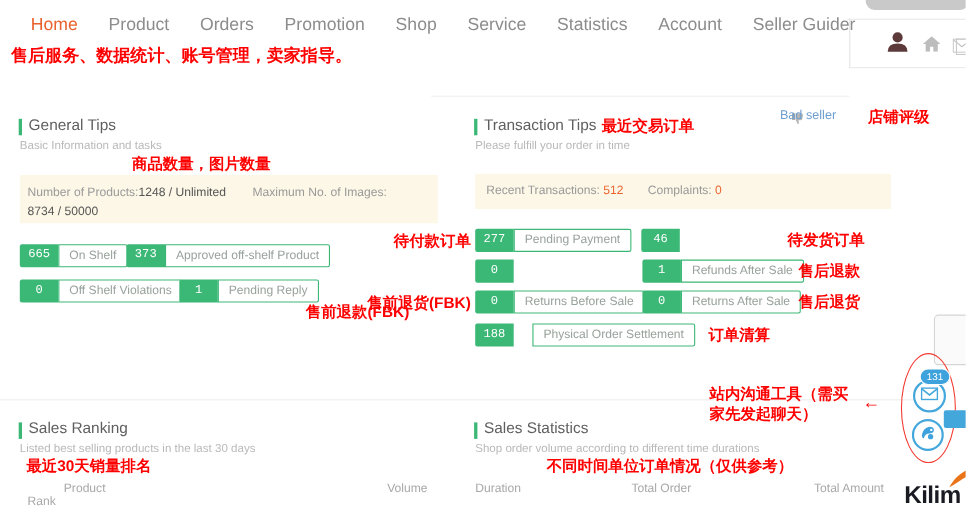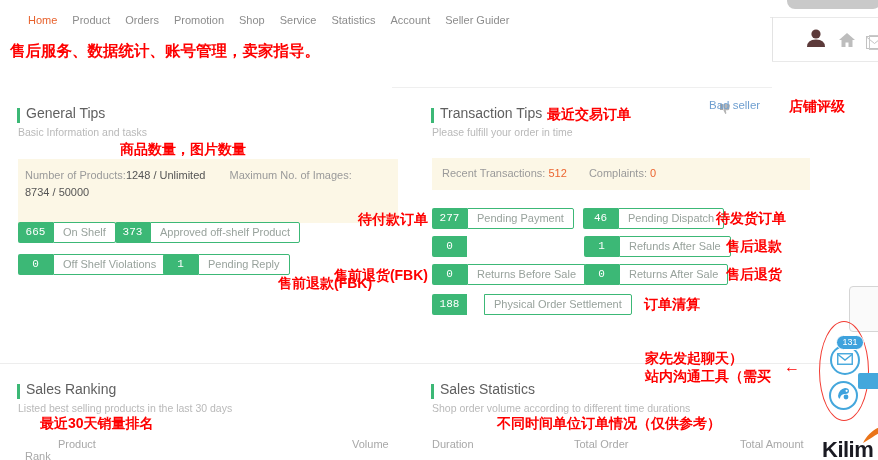--- a/index.html
+++ b/index.html
@@ -4,21 +4,21 @@
 <style>
   :root{
     --green:#3cb876; --orange:#ec6530; --red:#fe0000; --blue:#44a7dc;
     --beige:#fcf7e6; --gray-txt:#8c8c8c; --lbl:#98a29c;
   }
   html,body{margin:0;padding:0;background:#fff;}
   .stage{position:relative;width:878px;height:460px;background:#fff;overflow:hidden;
          font-family:"Liberation Sans",sans-serif;}
   .abs{position:absolute;padding-left:24px;}
   
-  .nav{position:absolute;left:28px;top:14px;display:flex;gap:15px;font-size:11px;color:var(--gray-txt);}
+  .nav{position:absolute;left:28px;top:14px;display:flex;gap:28px;font-size:16px;color:var(--gray-txt);}
   .nav .item{white-space:nowrap;cursor:pointer;}
   .nav .item.active{color:#e8622d;}
   
   .red{position:absolute;color:var(--red);font-weight:bold;font-size:14px;white-space:nowrap;}
   .red-big{font-size:15.5px;line-height:23px;}
   
   .bar{position:absolute;width:3px;height:15px;background:var(--green);}
   .sec-title{position:absolute;font-size:14px;color:#5f5f5f;white-space:nowrap;}
   .subtitle{position:absolute;font-size:10.5px;color:#b9b9b9;white-space:nowrap;}
   
@@ -96,21 +96,21 @@
       </svg>
   </span>
   <span class="badseller" style="left:709px;top:99px;">Bad seller</span>
   <span class="red" style="left:789px;top:98px;">店铺评级</span>
 
   <div class="bar" style="left:17px;top:108px;"></div>
   <div class="sec-title" style="left:26px;top:105px;">General Tips</div>
   <div class="subtitle" style="left:18px;top:126px;">Basic Information and tasks</div>
   <div class="red" style="left:120px;top:141px;">商品数量，图片数量</div>
 
-  <div class="infobox" style="left:18px;top:159px;width:380px;height:64px;">
+  <div class="infobox" style="left:18px;top:159px;width:380px;height:44px;">
     <div style="padding:8px 0 0 7px;line-height:17px;">
       <span>Number of Products:</span><span class="val">1248 / Unlimited</span>
       <span style="display:inline-block;width:18px;"></span>
       <span>Maximum No. of Images:</span>
       <div class="val">8734 / 50000</div>
     </div>
   </div>
 
   <div class="badge" style="left:18px;top:222px;">
     <span class="num">665</span>
@@ -147,21 +147,20 @@
   <div class="red" style="left:278px;top:211px;width:150px;text-align:right;">待付款订单</div>
   <div class="red" style="left:278px;top:239px;width:150px;margin-top:36px;">售前退款(FBK)</div>
   <div class="red" style="left:278px;top:267px;width:150px;text-align:right;">售前退货(FBK)</div>
 
   <div class="badge" style="left:432px;top:208px;">
     <span class="num">277</span>
     <span class="lbl">Pending Payment</span>
   </div>
   <div class="badge" style="left:571px;top:208px;margin-left:12px;">
     <span class="num">46</span>
-    <span class="lbl">Pending Dispatch</span>
   </div>
   <div class="red" style="left:716px;top:210px;">待发货订单</div>
 
   <div class="badge" style="left:432px;top:236px;">
     <span class="num">0</span>
   </div>
   <div class="badge" style="left:584px;top:236px;">
     <span class="num">1</span>
     <span class="lbl">Refunds After Sale</span>
   </div>
@@ -181,38 +180,38 @@
     <span class="num">188</span>
     <span class="lbl">Physical Order Settlement</span>
   </div>
   <div class="red" style="left:644px;top:296px;">订单清算</div>
 
   <div class="hline" style="left:0;top:363px;width:860px;background:#ededed;"></div>
 
   <div class="bar" style="left:17px;top:384px;"></div>
   <div class="sec-title" style="left:26px;top:381px;">Sales Ranking</div>
   <div class="subtitle" style="left:18px;top:402px;">Listed best selling products in the last 30 days</div>
-  <div class="red" style="left:40px;top:415px;">最近30天销量排名</div>
+  <div class="red" style="left:24px;top:415px;">最近30天销量排名</div>
   <div class="thead" style="left:25px;top:432px;margin-top:18px;">Rank</div>
   <div class="thead" style="left:58px;top:438px;">Product</div>
   <div class="thead" style="left:352px;top:438px;">Volume</div>
 
   <div class="bar" style="left:431px;top:384px;"></div>
   <div class="sec-title" style="left:440px;top:381px;">Sales Statistics</div>
   <div class="subtitle" style="left:432px;top:402px;">Shop order volume according to different time durations</div>
   <div class="red" style="left:497px;top:415px;">不同时间单位订单情况（仅供参考）</div>
   <div class="thead" style="left:432px;top:438px;">Duration</div>
   <div class="thead" style="left:574px;top:438px;">Total Order</div>
   <div class="thead" style="left:740px;top:438px;">Total Amount</div>
 
   <div class="abs" style="left:849px;top:286px;width:24px;height:44px;border:1px solid #d5d5d5;border-radius:4px;background:#fafafa;"></div>
 
   <div class="red" style="left:645px;top:349px;line-height:18px;">
+    <div>站内沟通工具（需买</div>
     <div>家先发起聊天）</div>
-    <div>站内沟通工具（需买</div>
   </div>
   <div class="red" style="left:784px;top:358px;font-size:16px;font-weight:normal;">←</div>
 
   <div class="ellipse" style="left:819px;top:321px;width:48px;height:98px;"></div>
 
   <div class="circle-icon" style="left:830px;top:345px;width:26px;height:26px;border:2px solid var(--blue);background:#fff;">
     <span>
       <svg width="16" height="12" viewBox="0 0 16 12">
           <rect x="0.75" y="0.75" width="14.5" height="10.5" fill="none" stroke="#44a7dc" stroke-width="1.4"></rect>
           <path d="M1 1.5 L8 7 L15 1.5" fill="none" stroke="#44a7dc" stroke-width="1.4"></path>

